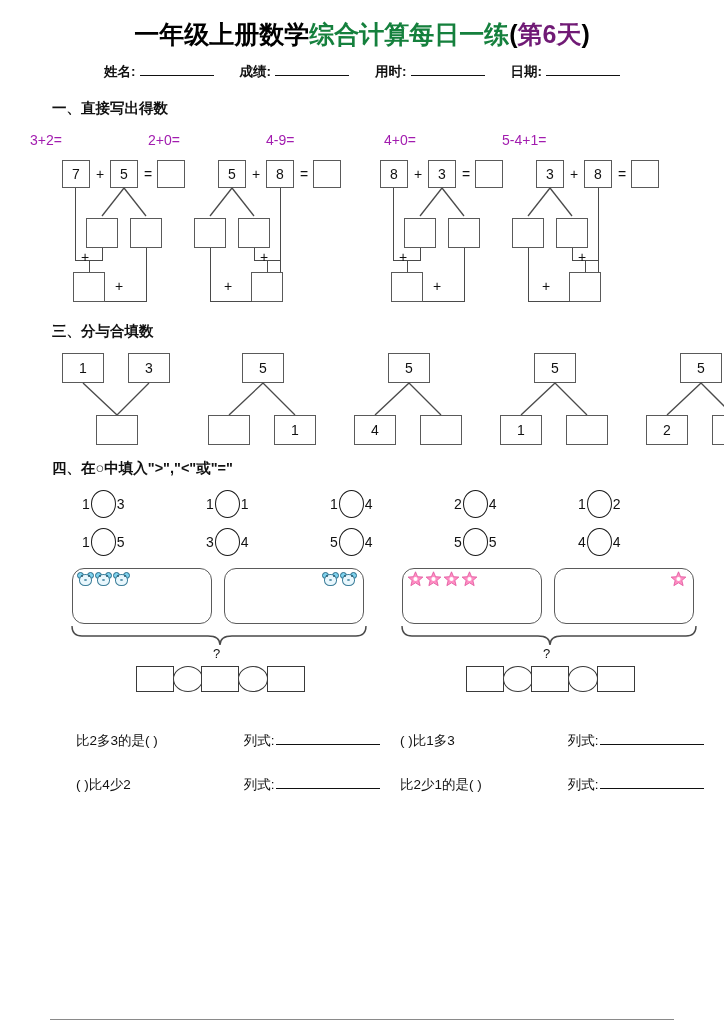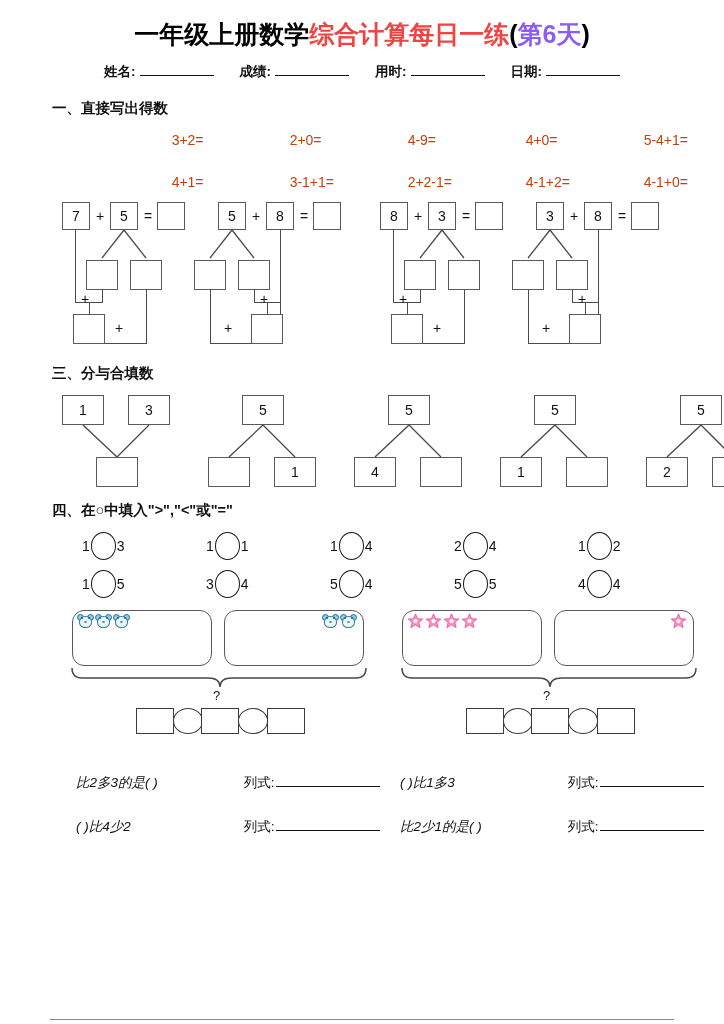--- a/index.html
+++ b/index.html
@@ -18,22 +18,22 @@
   
   .title {
     text-align: center;
     font-size: 25px;
     font-weight: bold;
     letter-spacing: 0px;
     margin: 18px 0 0 0;
     white-space: nowrap;
   }
   .t-black { color: #000000; }
-  .t-blue  { color: #ef4444; text-align: right; }
-  .t-red   { color: #8b5cf6; }
+  .t-blue  { color: #15803d; text-align: right; }
+  .t-red   { color: #701a75; }
 
   
   .headerline {
     display: flex;
     justify-content: center;
     align-items: baseline;
     gap: 0px;
     margin-top: 12px;
     font-size: 13.5px;
     font-weight: bold;
@@ -57,22 +57,21 @@
     color: #111;
     margin-left: 52px;
   }
 
   
   .s1-row {
     display: flex;
     margin-left: 30px;
     margin-right: 36px;
     font-size: 14px;
-    color: #c2410c;
-    justify-content: flex-end;
+    color: #a21caf;
   }
   .s1-cell { width: 118px; }
   .s1-cell:last-child { width: auto; }
 
   
   .s2-wrap { position: relative; margin-left: 60px; height: 148px; }
   .mt { position: absolute; top: 0; width: 150px; height: 148px; }
   .bx {
     position: absolute;
     border: 1.3px solid #5a5a5a;
@@ -155,21 +154,21 @@
     width: 38px; height: 26px; border: 1.3px solid #3a3a3a;
     background: #fff; margin-right: -1.3px;
   }
   .an-c {
     width: 30px; height: 26px; border: 1.3px solid #3a3a3a;
     border-radius: 50%; background: #fff; margin-right: -1.3px;
   }
 
   
   .s6-row { display: flex; margin-left: 76px; font-size: 13.5px; color: #111; }
-  .s6-q { width: 178px; font-style: italic; }
+  .s6-q { width: 178px; }
   .s6-f { width: 166px; display: flex; align-items: baseline; }
   .s6-blank {
     display: inline-block; width: 104px; height: 13px;
     border-bottom: 1.4px solid #111; margin-left: 2px;
   }
 
   
   .footer { position: absolute; left: 50px; right: 50px; bottom: 22px; }
   .footer-rule { border-top: 1.4px solid #8a8a8a; }
   .footer-text {
@@ -210,27 +209,20 @@
   </div>
 
   <div class="sec-h" style="margin-top:18px;">一、直接写出得数</div>
   <div class="s1-row" style="margin-top:14px;">
     <div class="s1-cell">3+2=</div>
     <div class="s1-cell">2+0=</div>
     <div class="s1-cell">4-9=</div>
     <div class="s1-cell">4+0=</div>
     <div class="s1-cell">5-4+1=</div>
   </div>
-  <div class="s1-row" style="margin-top:26px;">
-    <div class="s1-cell">4+1=</div>
-    <div class="s1-cell">3-1+1=</div>
-    <div class="s1-cell">2+2-1=</div>
-    <div class="s1-cell">4-1+2=</div>
-    <div class="s1-cell">4-1+0=</div>
-  </div>
 
   <div class="s2-wrap" style="margin-top:12px;">
 
     <div class="mt" style="left:0px;">
       <div class="bx" style="left:2px; top:0; width:28px; height:28px;">7</div>
       <div class="op" style="left:36px; top:6px;">+</div>
       <div class="bx" style="left:50px; top:0; width:28px; height:28px;">5</div>
       <div class="op" style="left:84px; top:6px;">=</div>
       <div class="bx" style="left:97px; top:0; width:28px; height:28px;"></div>
 

